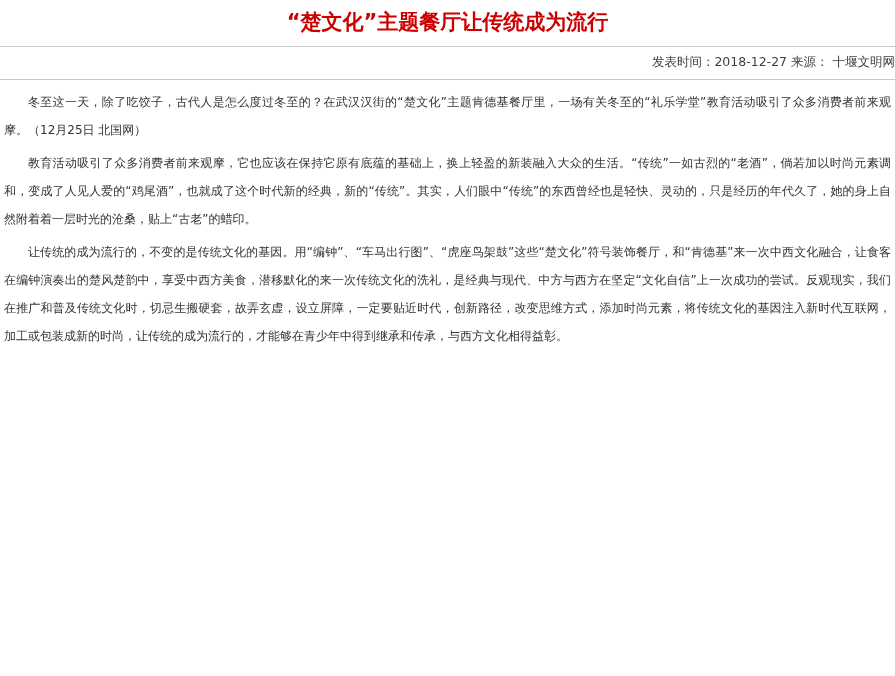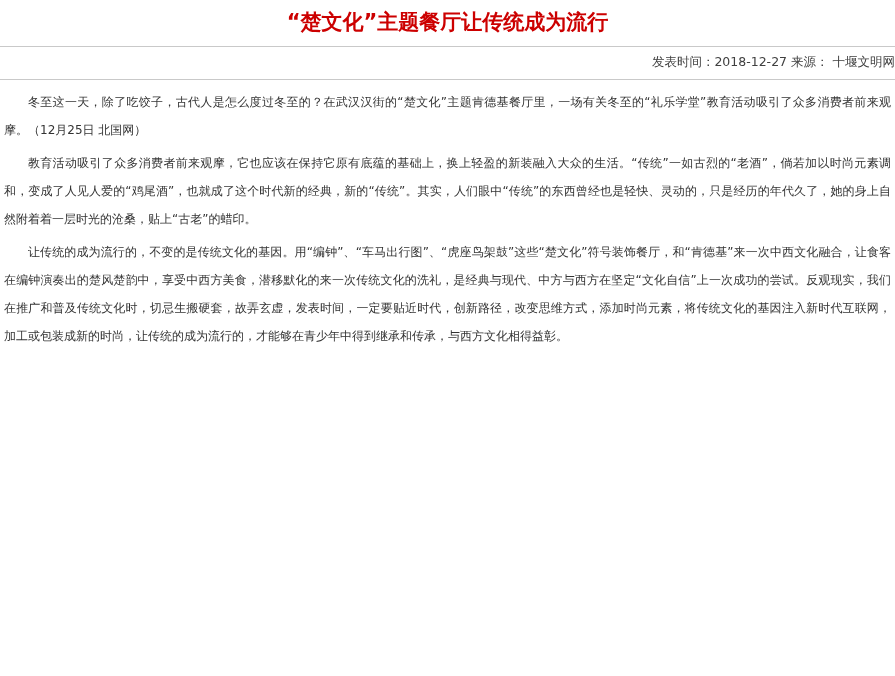--- a/index.html
+++ b/index.html
@@ -58,16 +58,16 @@
 
   <div class="article-meta">
     <span>发表时间：</span><span>2018-12-27</span><span> 来源： </span><span>十堰文明网</span>
   </div>
 
   <div class="divider"></div>
 
   <div class="article-body">
     <p>冬至这一天，除了吃饺子，古代人是怎么度过冬至的？在武汉汉街的“楚文化”主题肯德基餐厅里，一场有关冬至的“礼乐学堂”教育活动吸引了众多消费者前来观摩。（12月25日 北国网）</p>
     <p>教育活动吸引了众多消费者前来观摩，它也应该在保持它原有底蕴的基础上，换上轻盈的新装融入大众的生活。“传统”一如古烈的“老酒”，倘若加以时尚元素调和，变成了人见人爱的“鸡尾酒”，也就成了这个时代新的经典，新的“传统”。其实，人们眼中“传统”的东西曾经也是轻快、灵动的，只是经历的年代久了，她的身上自然附着着一层时光的沧桑，贴上“古老”的蜡印。</p>
-    <p>让传统的成为流行的，不变的是传统文化的基因。用“编钟”、“车马出行图”、“虎座鸟架鼓”这些“楚文化”符号装饰餐厅，和“肯德基”来一次中西文化融合，让食客在编钟演奏出的楚风楚韵中，享受中西方美食，潜移默化的来一次传统文化的洗礼，是经典与现代、中方与西方在坚定“文化自信”上一次成功的尝试。反观现实，我们在推广和普及传统文化时，切忌生搬硬套，故弄玄虚，发表时间，一定要贴近时代，创新路径，改变思维方式，添加时尚元素，将传统文化的基因注入新时代互联网，加工或包装成新的时尚，让传统的成为流行的，才能够在青少年中得到继承和传承，与西方文化相得益彰。</p>
+    <p>让传统的成为流行的，不变的是传统文化的基因。用“编钟”、“车马出行图”、“虎座鸟架鼓”这些“楚文化”符号装饰餐厅，和“肯德基”来一次中西文化融合，让食客在编钟演奏出的楚风楚韵中，享受中西方美食，潜移默化的来一次传统文化的洗礼，是经典与现代、中方与西方在坚定“文化自信”上一次成功的尝试。反观现实，我们在推广和普及传统文化时，切忌生搬硬套，故弄玄虚，设立屏障，一定要贴近时代，创新路径，改变思维方式，添加时尚元素，将传统文化的基因注入新时代互联网，加工或包装成新的时尚，让传统的成为流行的，才能够在青少年中得到继承和传承，与西方文化相得益彰。</p>
   </div>
 
 </div>
 
 </body></html>

